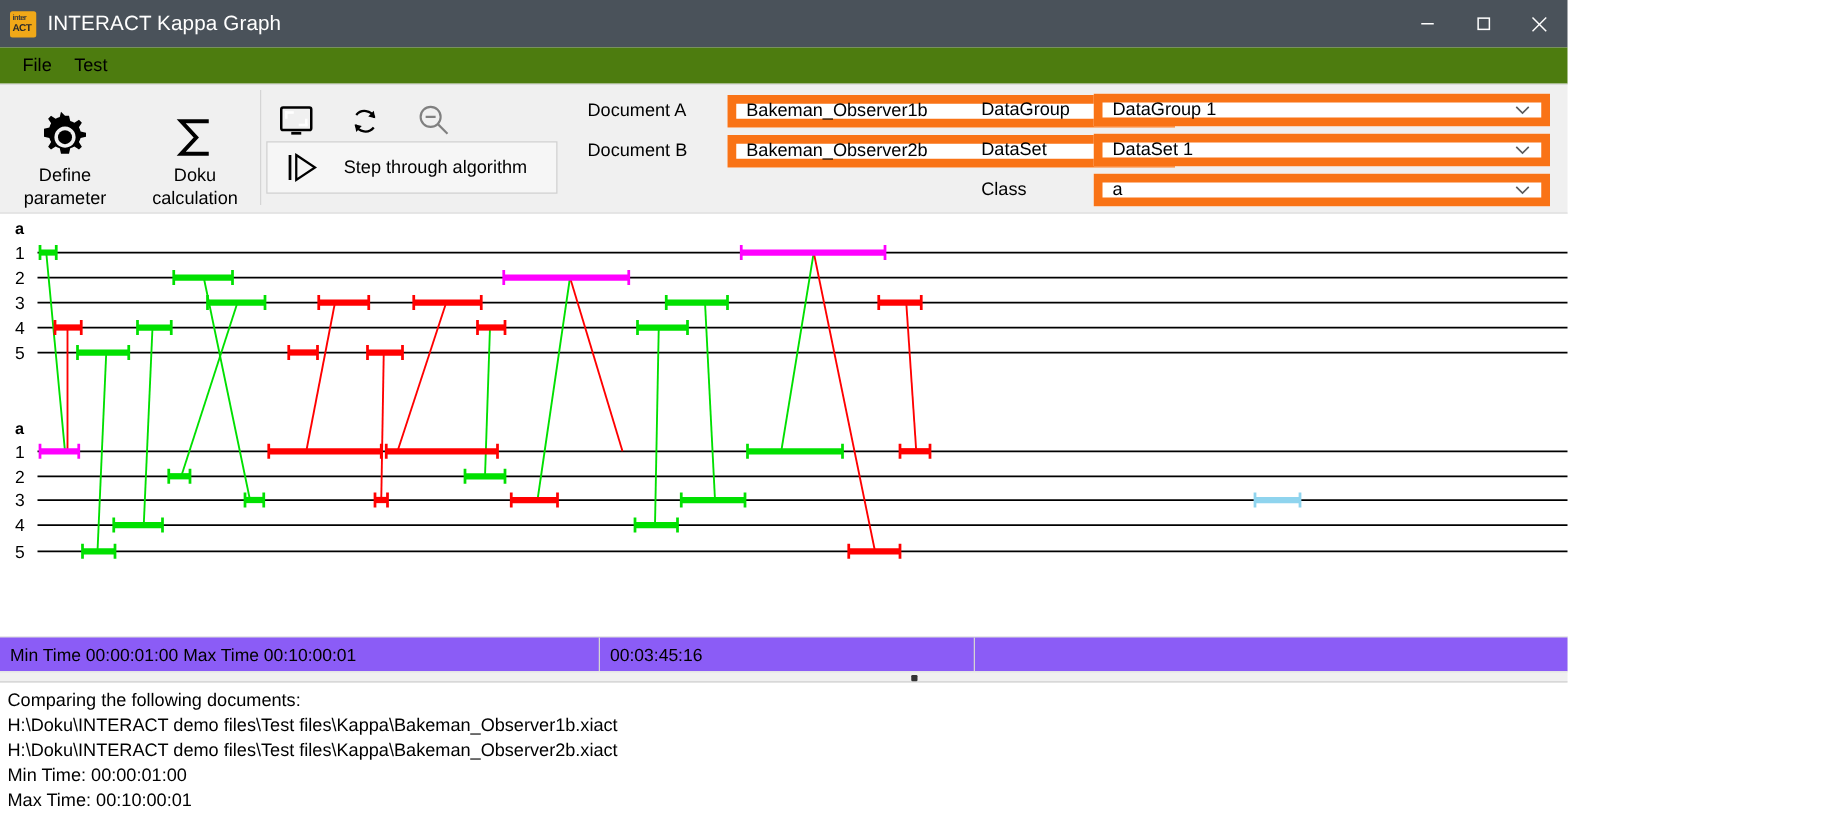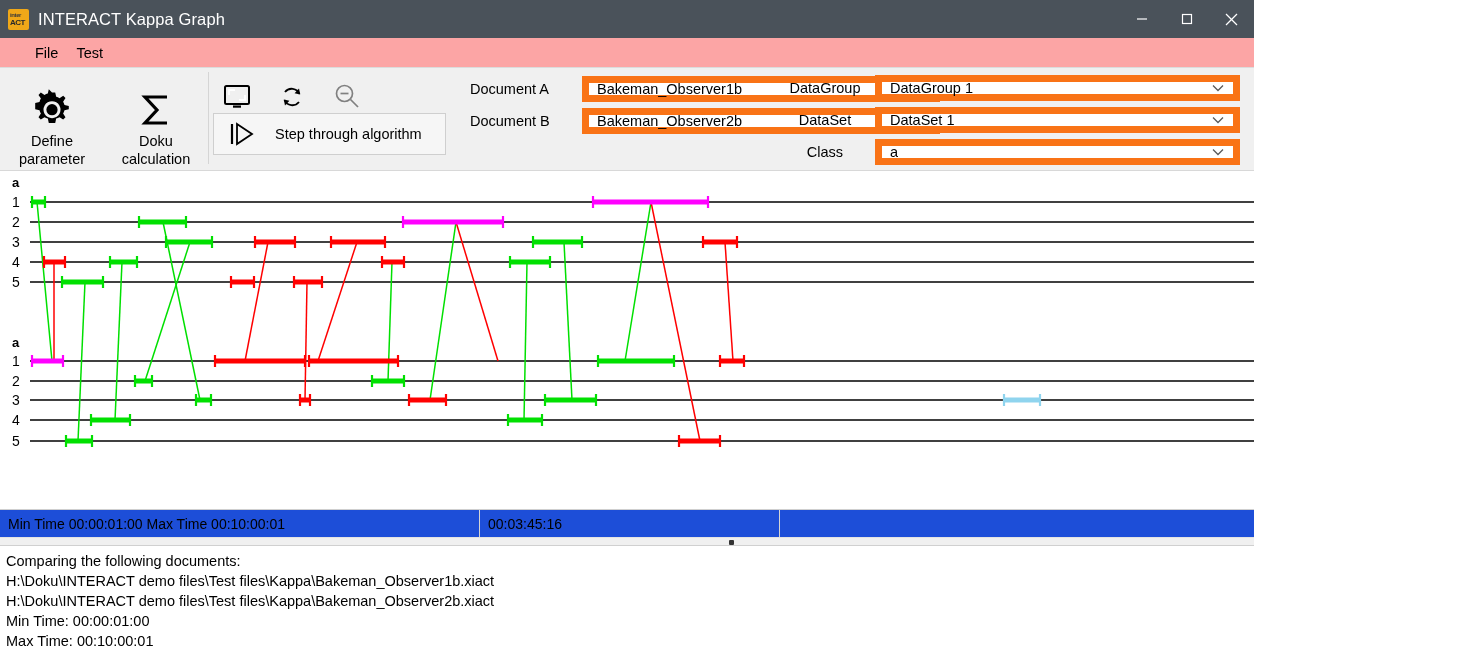--- a/index.html
+++ b/index.html
@@ -53,23 +53,23 @@
   .win-controls { margin-left: auto; display: flex; height: 38px; }
   .win-btn {
     width: 45px; height: 38px;
     display: flex; align-items: center; justify-content: center;
   }
   .win-btn svg { display: block; }
 
   
   .menubar {
     height: 29px; min-height: 29px;
-    background: #fca5a5;
+    background: #4d7c0f;
     display: flex; align-items: center;
-    padding-left: 26px;
+    padding-left: 9px;
     border-bottom: none;
   }
   .menu-item {
     font-size: 14.5px; color: #000000;
     padding: 4px 9px;
   }
 
   
   .toolbar {
     height: 104px; min-height: 104px;
@@ -121,21 +121,21 @@
     position: absolute; right: 14px; top: 7px;
     width: 455px;
   }
   .frow {
     display: flex; align-items: center; margin-bottom: 6px; height: 26px;
   }
   .frow .flabel {
     font-size: 14.5px; color: #000;
   }
   .fields-left .flabel { width: 112px; }
-  .fields-right .flabel { width: 90px; text-align: center; padding-right: 10px; }
+  .fields-right .flabel { width: 90px; text-align: left; padding-right: 10px; }
   .combo {
     flex: 1 1 auto;
     height: 26px;
     background: #ffffff;
     border: 7px solid #f97316;
     display: flex; align-items: center;
     position: relative;
   }
   .combo .cval {
     font-size: 14.5px; color: #000;
@@ -173,21 +173,21 @@
     height: 28px; min-height: 28px;
     background: #f0f0f0;
     border-top: 1px solid #cfcfcf;
     display: flex; align-items: stretch;
   }
   .sb-cell {
     display: flex; align-items: center;
     font-size: 14px; color: #000;
     padding-left: 8px;
     border-right: 1px solid #d4d4d4;
-    background: #1d4ed8;
+    background: #8b5cf6;
   }
   .sb-cell.c1 { width: 480px; }
   .sb-cell.c2 { width: 300px; }
   .sb-cell.c3 { flex: 1 1 auto; border-right: none; }
 
   .splitter {
     height: 9px; min-height: 9px;
     background: #f0f0f0;
     border-top: 1px solid #e3e3e3;
     border-bottom: 1px solid #d0d0d0;

